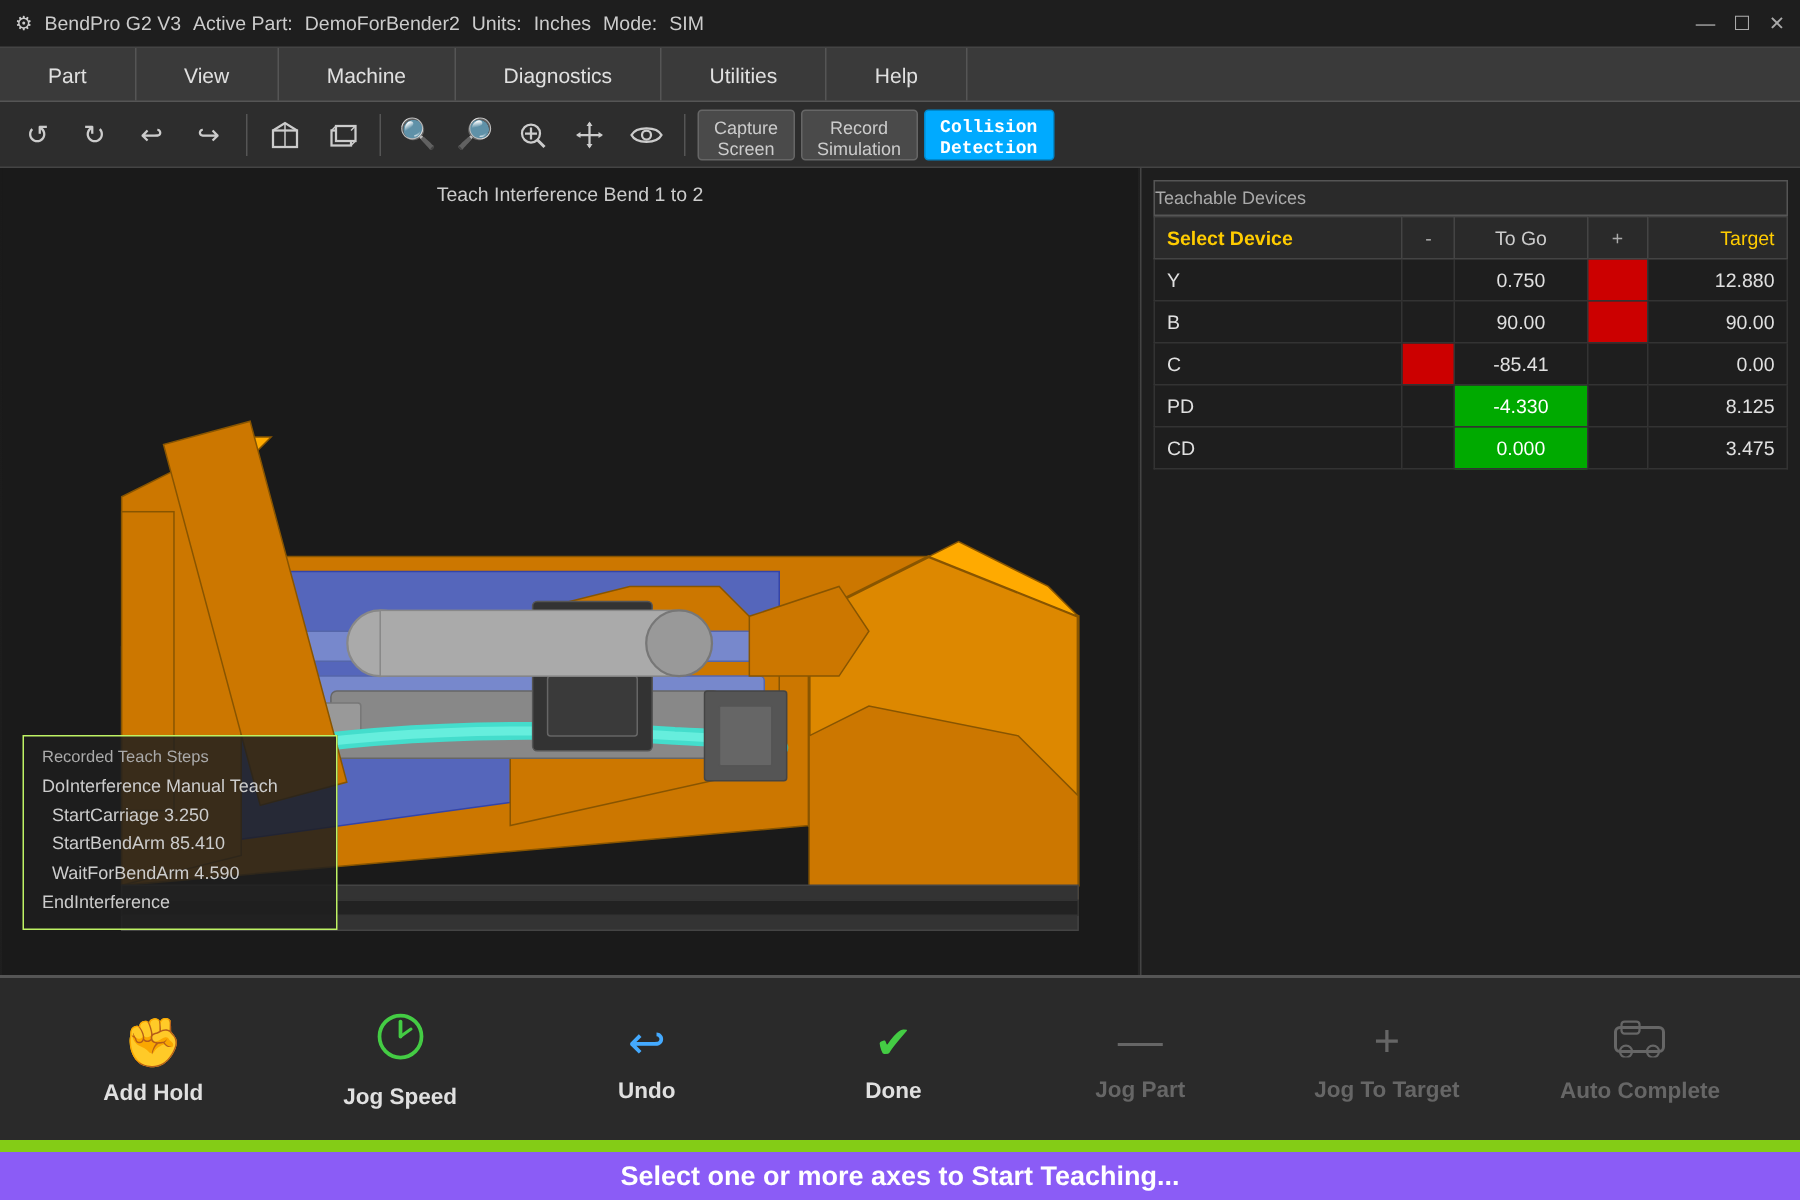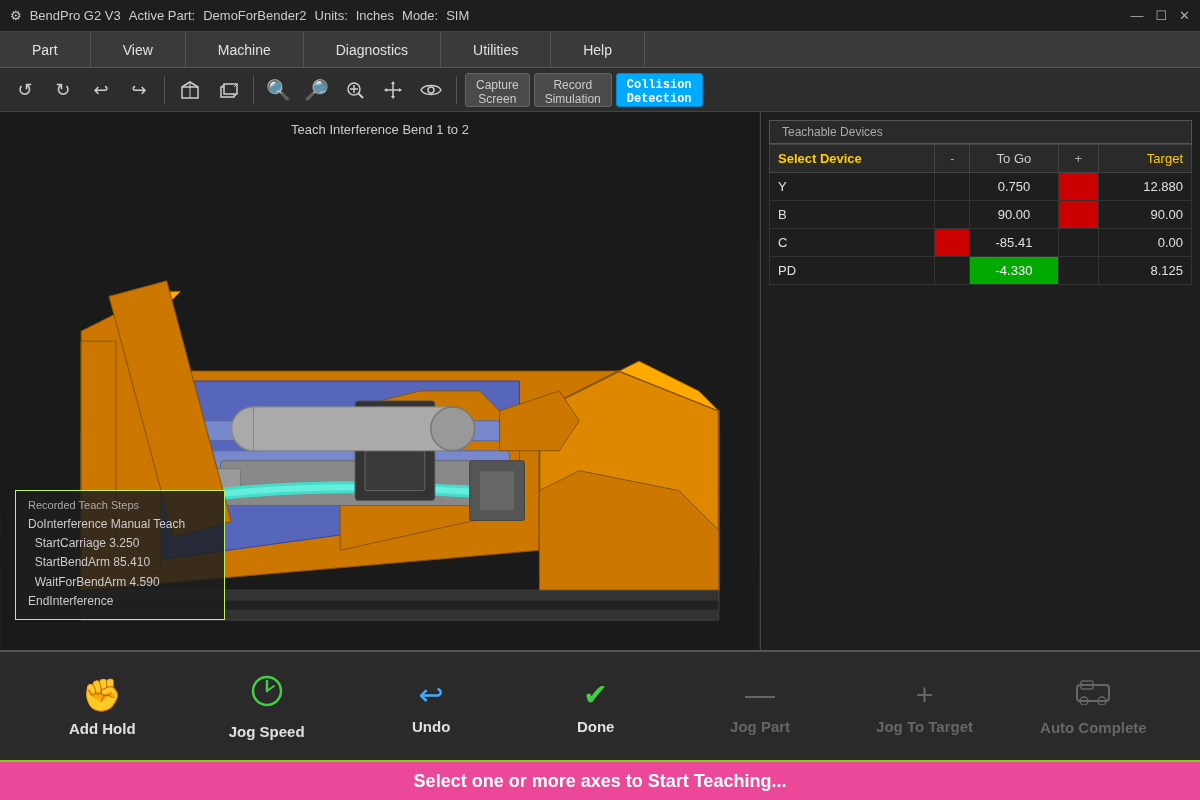--- a/index.html
+++ b/index.html
@@ -164,21 +164,21 @@
     #teach-panel {
       width: 440px;
       background: #1e1e1e;
       border-left: 1px solid #444;
       padding: 8px;
     }
     #teach-panel-title {
       font-size: 12px;
       color: #aaa;
       border: 1px solid #555;
-      padding: 4px 12px;
+      padding: 4px 0;
       margin-bottom: 0;
       background: #2a2a2a;
     }
     #teach-table {
       width: 100%;
       border-collapse: collapse;
       font-size: 13px;
     }
     #teach-table th {
       background: #2a2a2a;
@@ -234,22 +234,22 @@
       color: #e0e0e0;
     }
     .bottom-btn.disabled .btn-icon { color: #666; }
     .bottom-btn.disabled .btn-label { color: #666; }
     .bottom-btn.disabled { cursor: default; }
     .icon-hold { color: #ffcc44; }
 
     
     #status-bar {
       height: 40px;
-      background: #ec4899;
-      border-top: 2px solid #84cc16;
+      background: #8b5cf6;
+      border-top: 8px solid #84cc16;
       display: flex;
       align-items: center;
       justify-content: center;
     }
     #status-text {
       font-size: 18px;
       font-weight: bold;
       color: #ffffff;
     }
 
@@ -448,20 +448,27 @@
         </tr>
 
         <tr>
           <td class="row-label">PD</td>
           <td class="cell-empty"></td>
           <td class="to-go-val cell-green">-4.330</td>
           <td class="cell-empty"></td>
           <td class="target-val">8.125</td>
         </tr>
 
+        <tr>
+          <td class="row-label">CD</td>
+          <td class="cell-empty"></td>
+          <td class="to-go-val cell-green">0.000</td>
+          <td class="cell-empty"></td>
+          <td class="target-val">3.475</td>
+        </tr>
       </tbody>
     </table>
   </div>
 </div>
 
 <div id="bottom-toolbar">
   <div class="bottom-btn">
     <span class="btn-icon icon-hold">✊</span>
     <span class="btn-label">Add Hold</span>
   </div>

